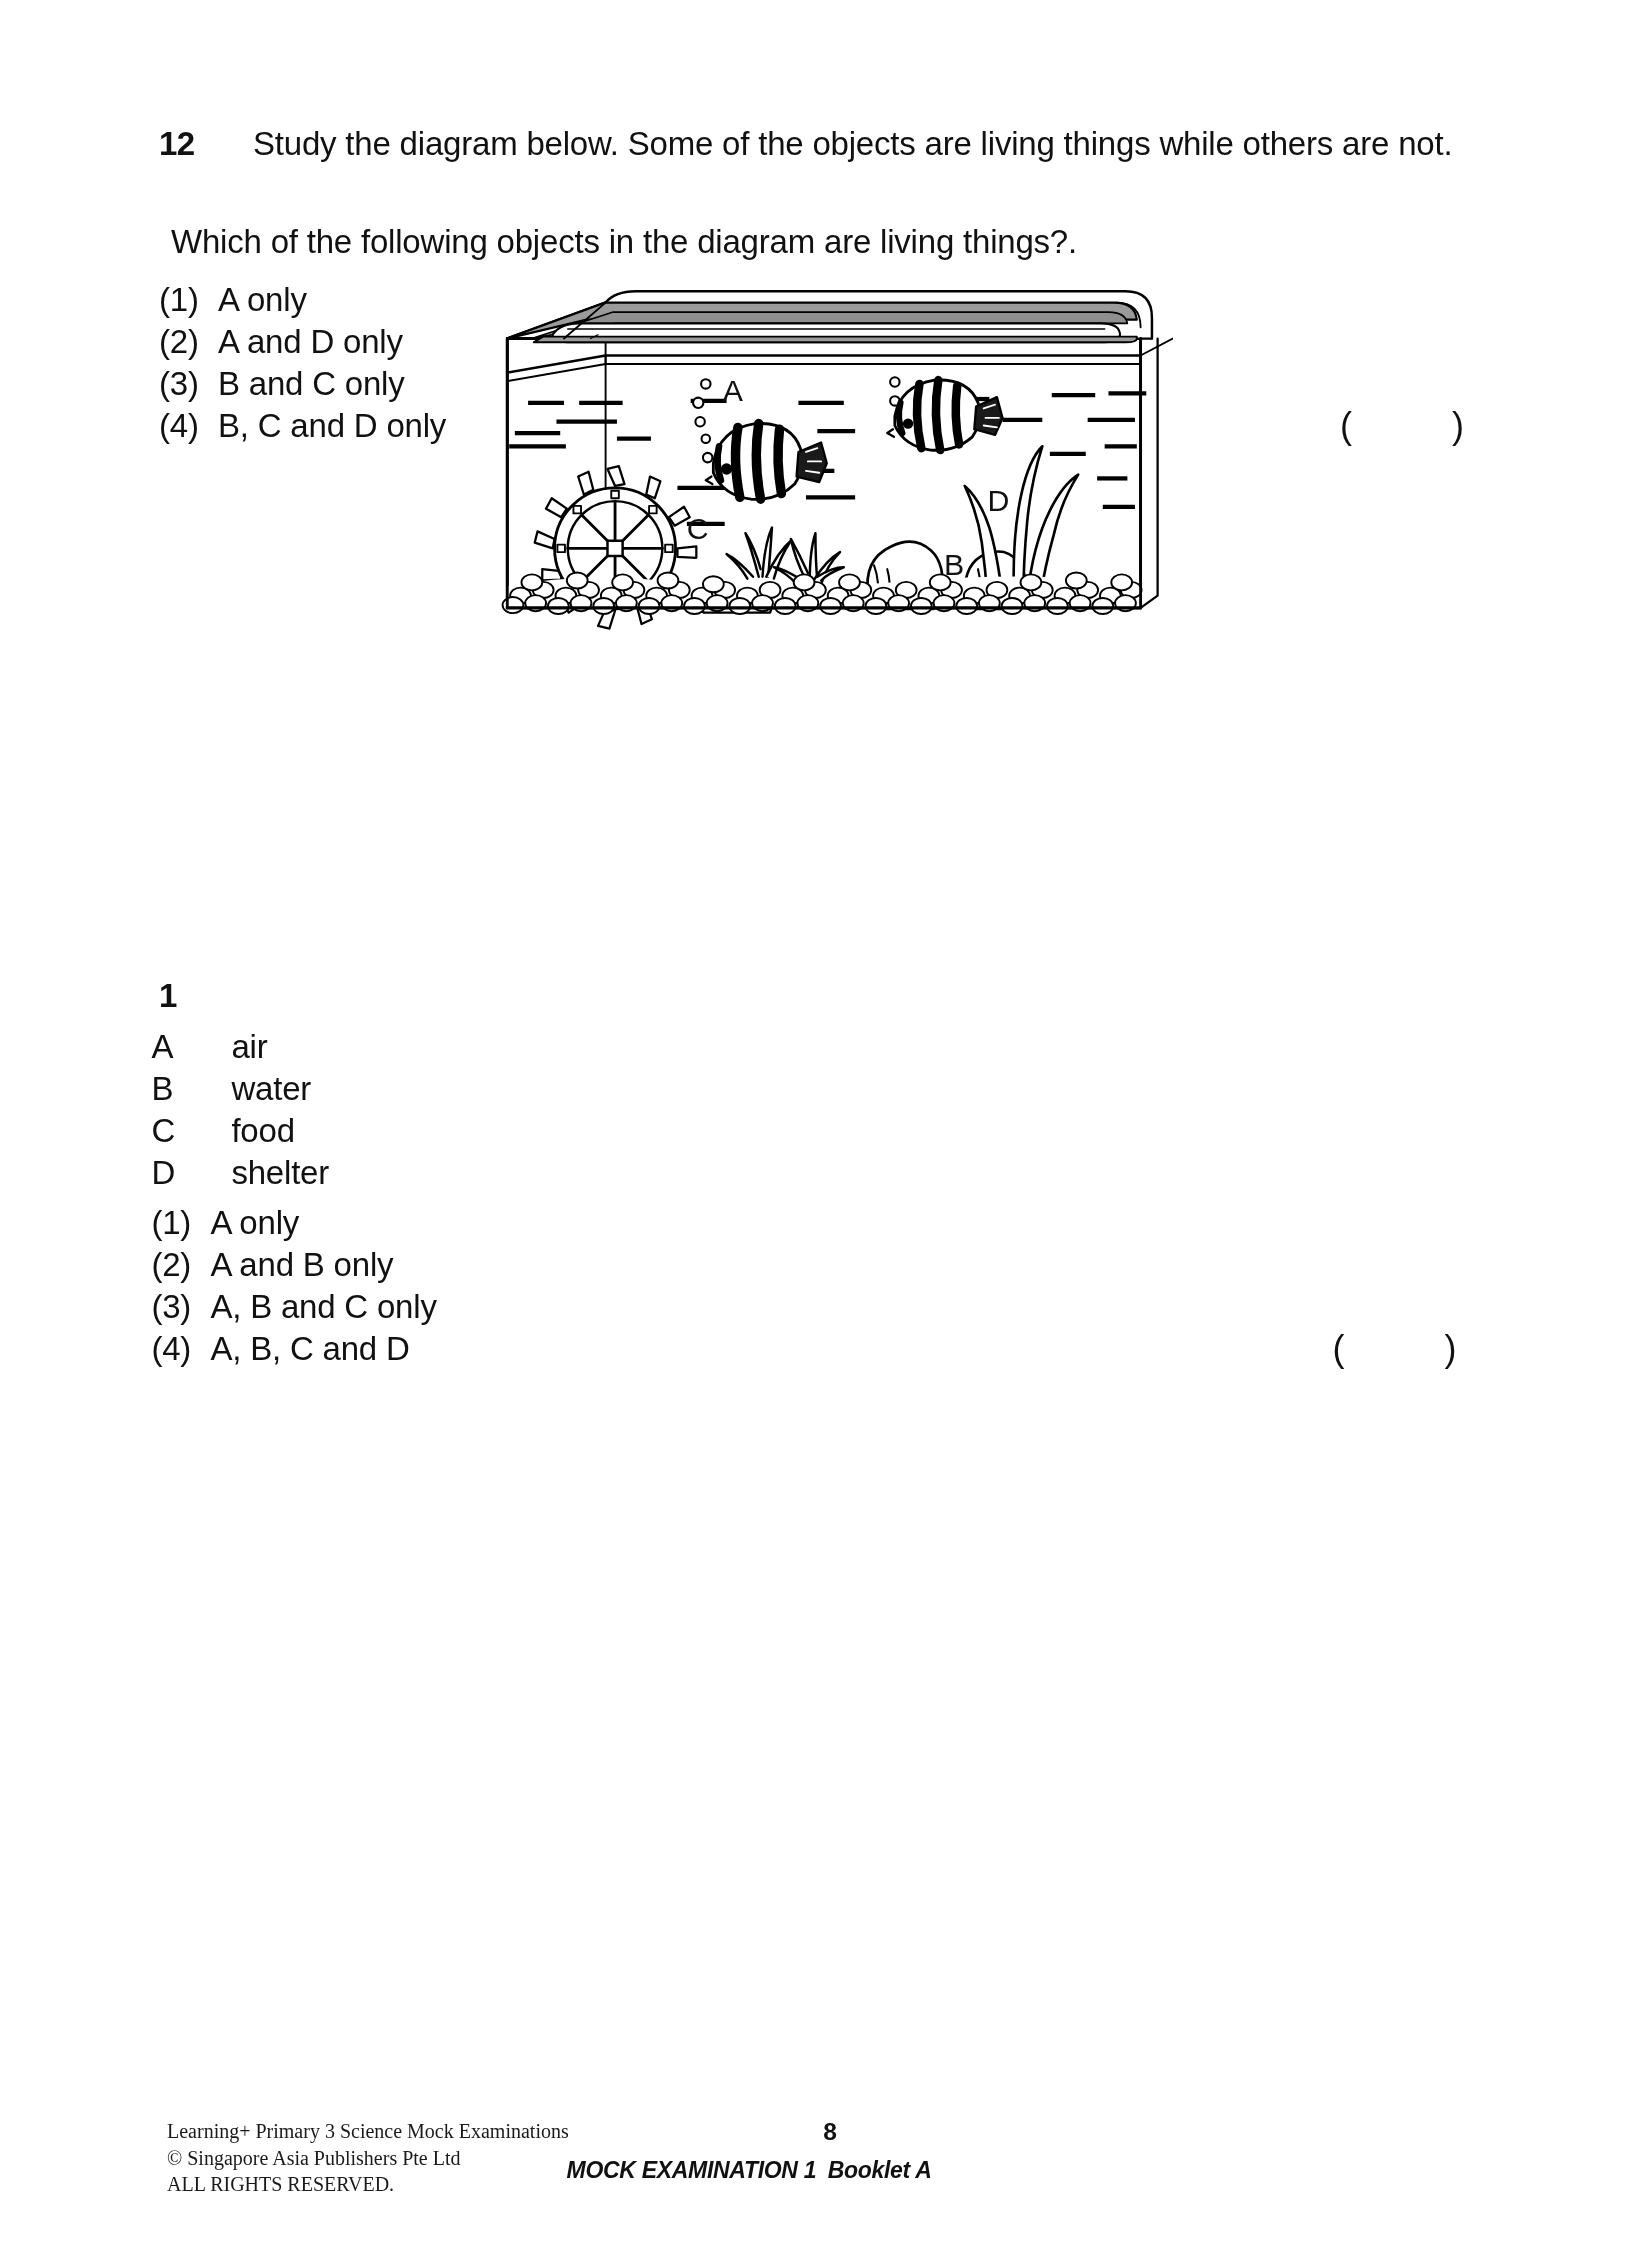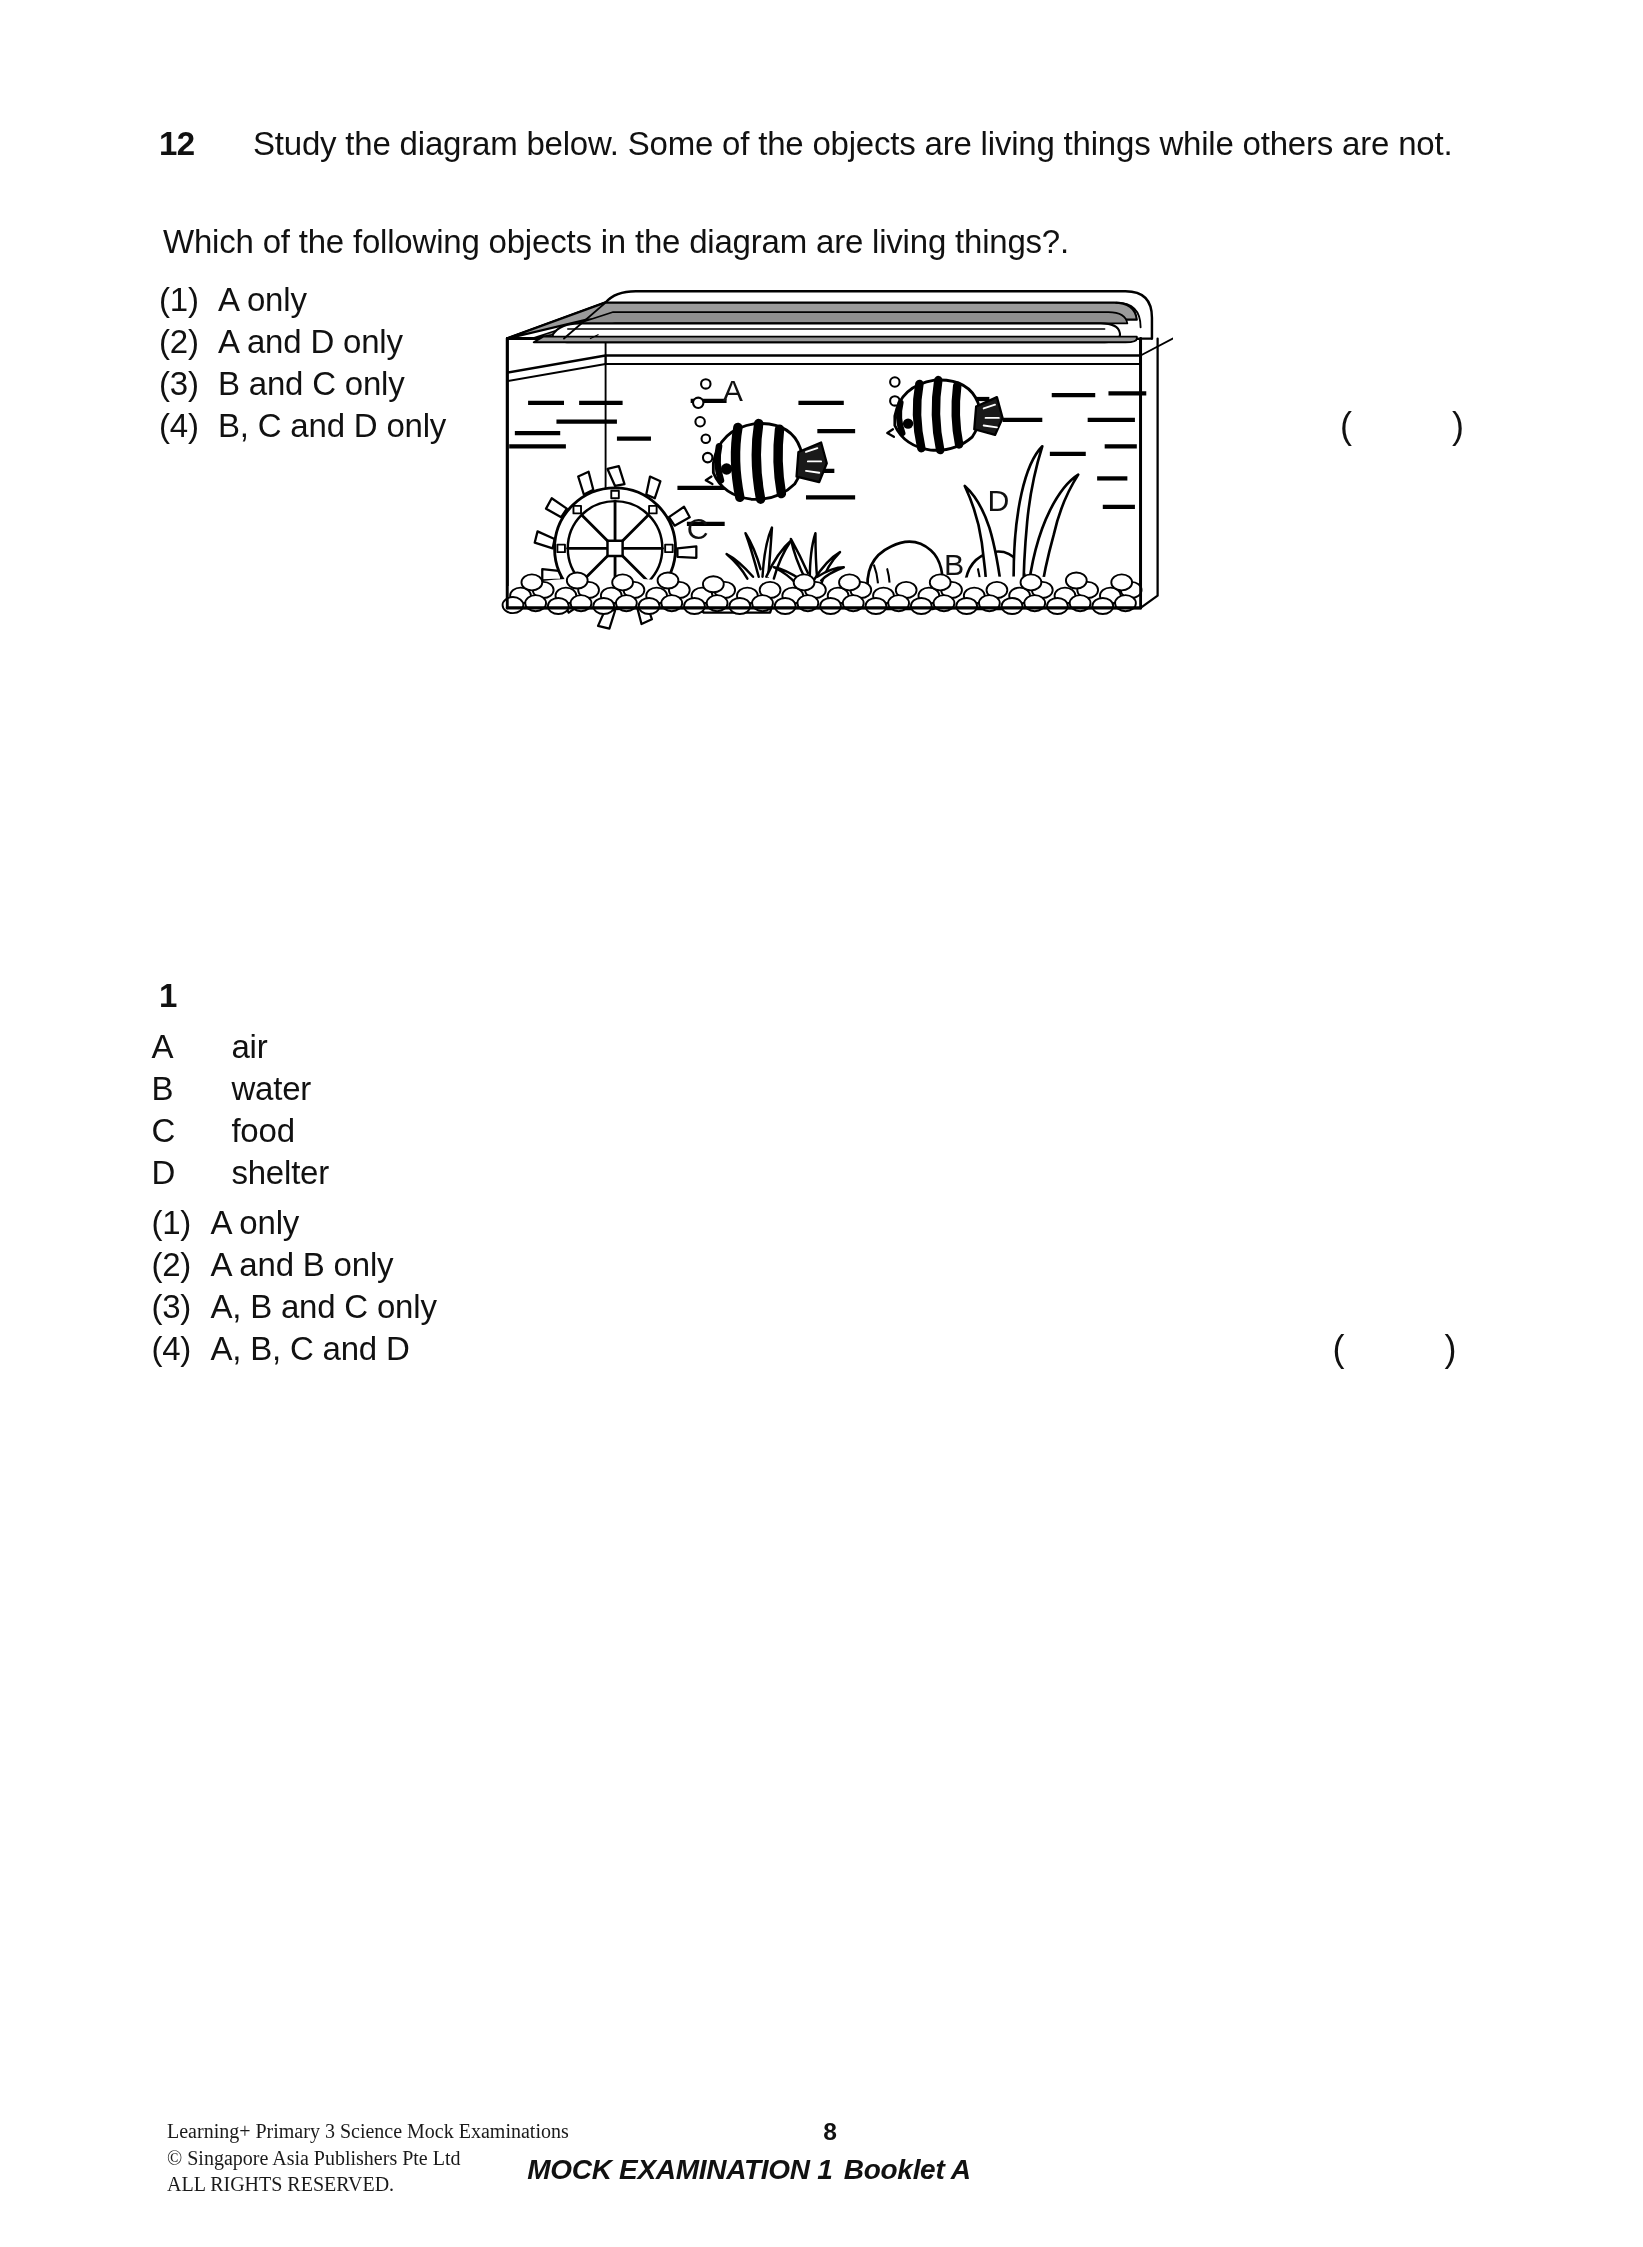--- a/index.html
+++ b/index.html
@@ -138,40 +138,40 @@
     line-height: 28px;
   }
   .footer-center {
     position: absolute;
     left: 0;
     top: 36px;
     width: 1482px;
     text-align: center;
     font-weight: bold;
     font-style: italic;
-    font-size: 28px;
+    font-size: 23px;
     line-height: 32px;
     letter-spacing: -0.3px;
   }
   .footer-center .sp { display: inline-block; width: 11.4px; }
 </style>
 </head>
 <body>
 
 <div class="page">
 
   <div class="question" id="q12">
 
     <div class="q-head">
       <div class="q-num">12</div>
       <div class="q-stem">Study the diagram below. Some of the objects are living things while others are not.</div>
     </div>
 
     <div class="choices" id="q12-choices">
-      <div class="q-stem" style="margin-left:4px;">Which of the following objects in the diagram are living things?.</div>
+      <div class="q-stem" style="margin-left:12px;">Which of the following objects in the diagram are living things?.</div>
 
       <ul class="opt-list" style="margin-top:15px;">
         <li class="opt-row">
           <span class="opt-key">(1)</span>
           <span class="opt-text">A only</span>
         </li>
         <li class="opt-row">
           <span class="opt-key">(2)</span>
           <span class="opt-text">A and D only</span>
         </li>

